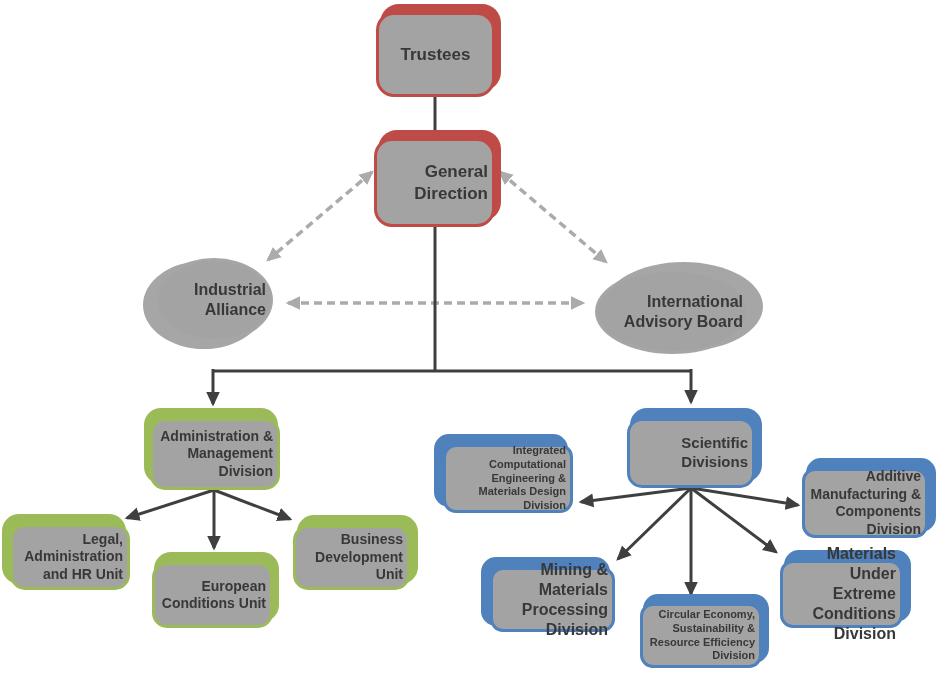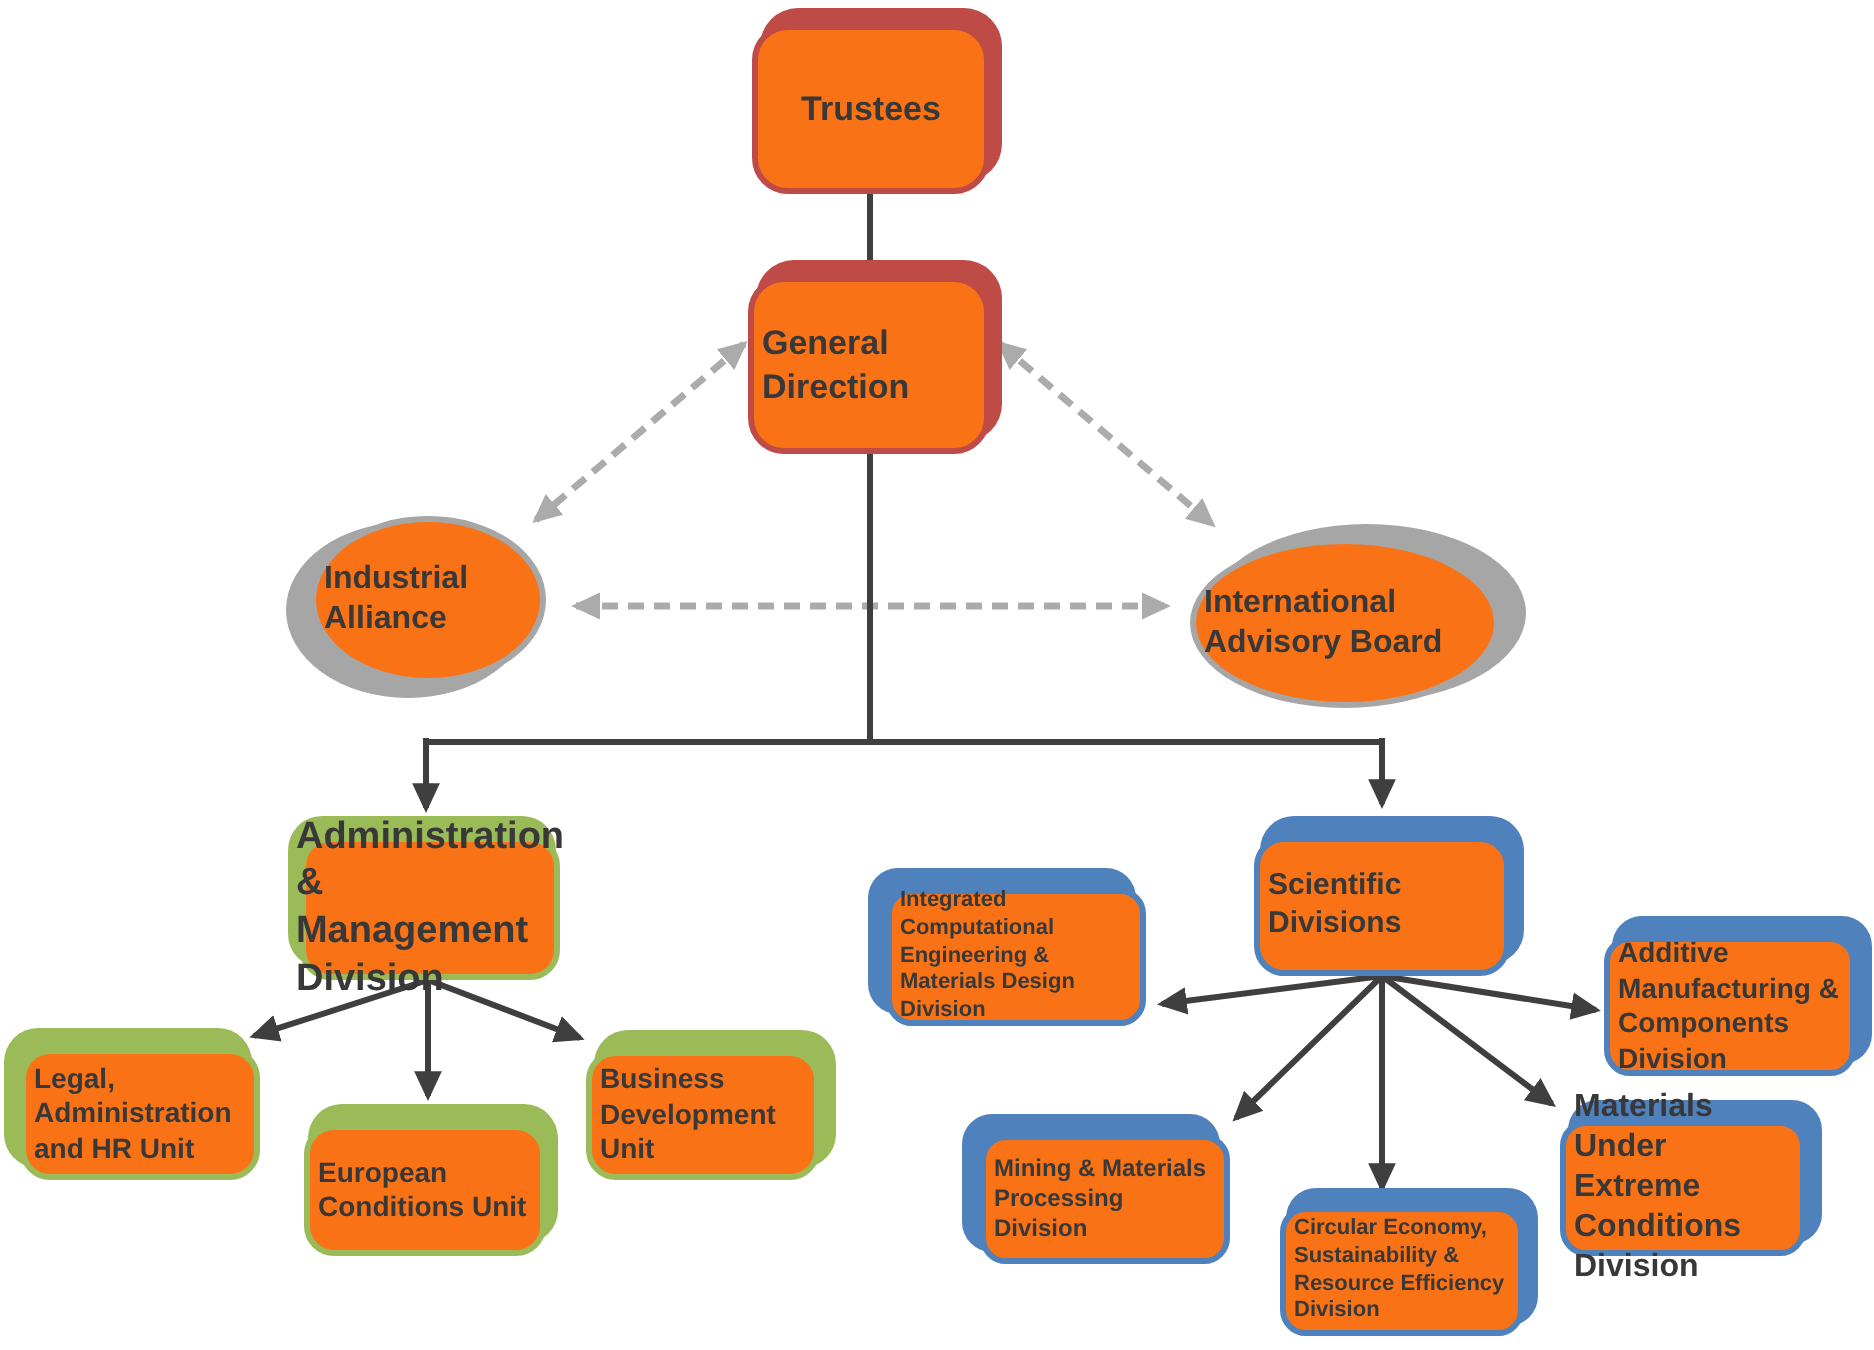--- a/index.html
+++ b/index.html
@@ -15,49 +15,49 @@
     position:relative;
     width:937px;height:675px;
     background:#ffffff;
     font-family:"Liberation Sans", sans-serif;
     overflow:hidden;
   }
   #connectors{position:absolute;left:0;top:0;width:937px;height:675px;}
   .node{
     position:absolute;
     display:flex;align-items:center;justify-content:center;
-    text-align:left;
+    text-align:right;
     font-weight:bold;color:var(--text);
-    background:#f97316;
+    background:#a3a3a3;
     box-sizing:border-box;
     line-height:1.25;
   }
   .rbox{border:3px solid var(--red);border-radius:18px;font-size:17px;}
   .gbox{border:3px solid var(--green);border-radius:15px;}
   .bbox{border:3px solid var(--blue);border-radius:15px;}
   .ellipse{border:3px solid var(--gray);border-radius:50%;font-size:16px;}
 
   
   .n-trustees{left:376px;top:12px;width:119px;height:85px;box-shadow:5px -7px 0 1px var(--red);}
   .n-general{left:374px;top:138px;width:121px;height:89px;box-shadow:5px -7px 0 1px var(--red);}
 
   
   .n-industrial{left:155px;top:258px;width:118px;height:84px;box-shadow:-10px 5px 0 2px var(--gray);}
   .n-international{left:595px;top:269px;width:155px;height:85px;box-shadow:11px -5px 0 2px var(--gray);font-size:16px;}
 
   
-  .n-admin{left:150px;top:418px;width:130px;height:72px;box-shadow:-4px -8px 0 2px var(--green);font-size:19px;}
+  .n-admin{left:150px;top:418px;width:130px;height:72px;box-shadow:-4px -8px 0 2px var(--green);font-size:14px;}
   .n-legal{left:10px;top:524px;width:120px;height:66px;box-shadow:-6px -8px 0 2px var(--green);font-size:14px;}
   .n-european{left:152px;top:562px;width:121px;height:66px;box-shadow:4px -8px 0 2px var(--green);font-size:14px;}
   .n-business{left:293px;top:525px;width:117px;height:65px;box-shadow:6px -8px 0 2px var(--green);font-size:14px;}
 
   
   .n-scientific{left:627px;top:418px;width:128px;height:70px;box-shadow:5px -8px 0 2px var(--blue);font-size:15px;}
   .n-integrated{left:443px;top:444px;width:130px;height:69px;box-shadow:-7px -8px 0 2px var(--blue);font-size:11px;border-radius:13px;}
-  .n-mining{left:490px;top:567px;width:125px;height:65px;box-shadow:-7px -8px 0 2px var(--blue);font-size:12px;border-radius:13px;}
+  .n-mining{left:490px;top:567px;width:125px;height:65px;box-shadow:-7px -8px 0 2px var(--blue);font-size:16px;border-radius:13px;}
   .n-circular{left:640px;top:603px;width:122px;height:65px;box-shadow:5px -7px 0 2px var(--blue);font-size:11px;border-radius:13px;}
   .n-extreme{left:780px;top:560px;width:123px;height:68px;box-shadow:6px -8px 0 2px var(--blue);font-size:16px;border-radius:13px;}
   .n-additive{left:802px;top:468px;width:126px;height:70px;box-shadow:6px -8px 0 2px var(--blue);font-size:14px;border-radius:13px;}
 
   .node span{display:block;padding:2px 4px;}
 </style>
 </head>
 <body>
 
 <div id="canvas">

